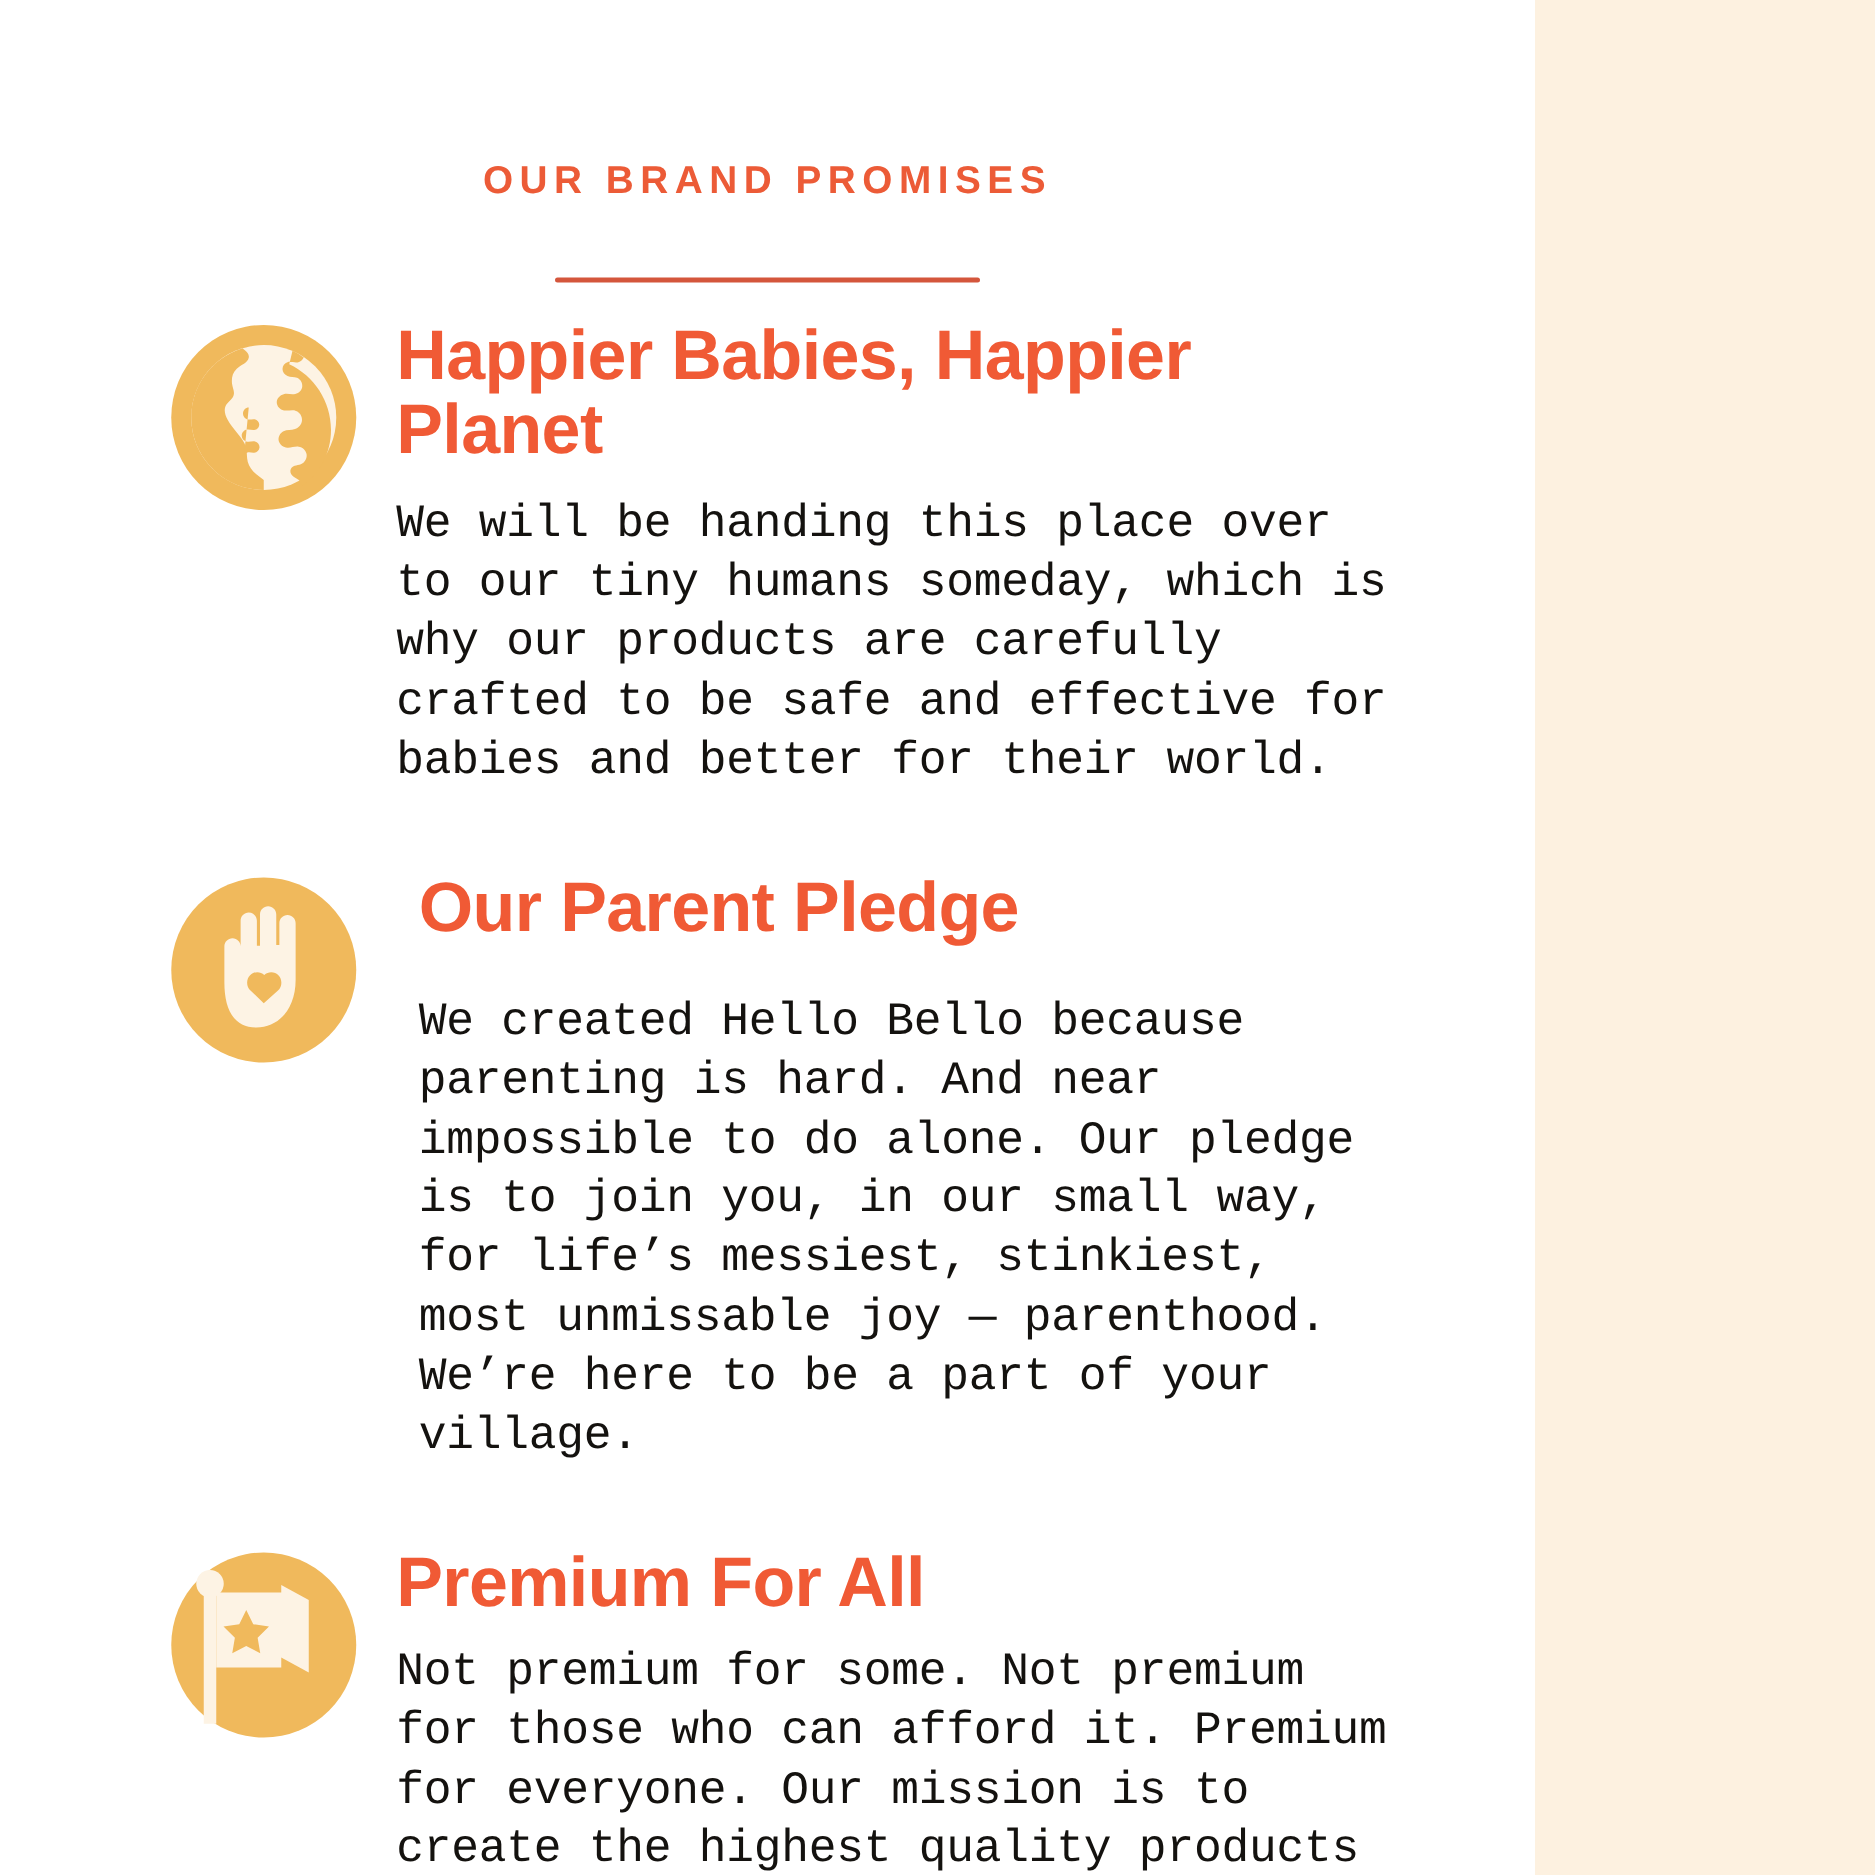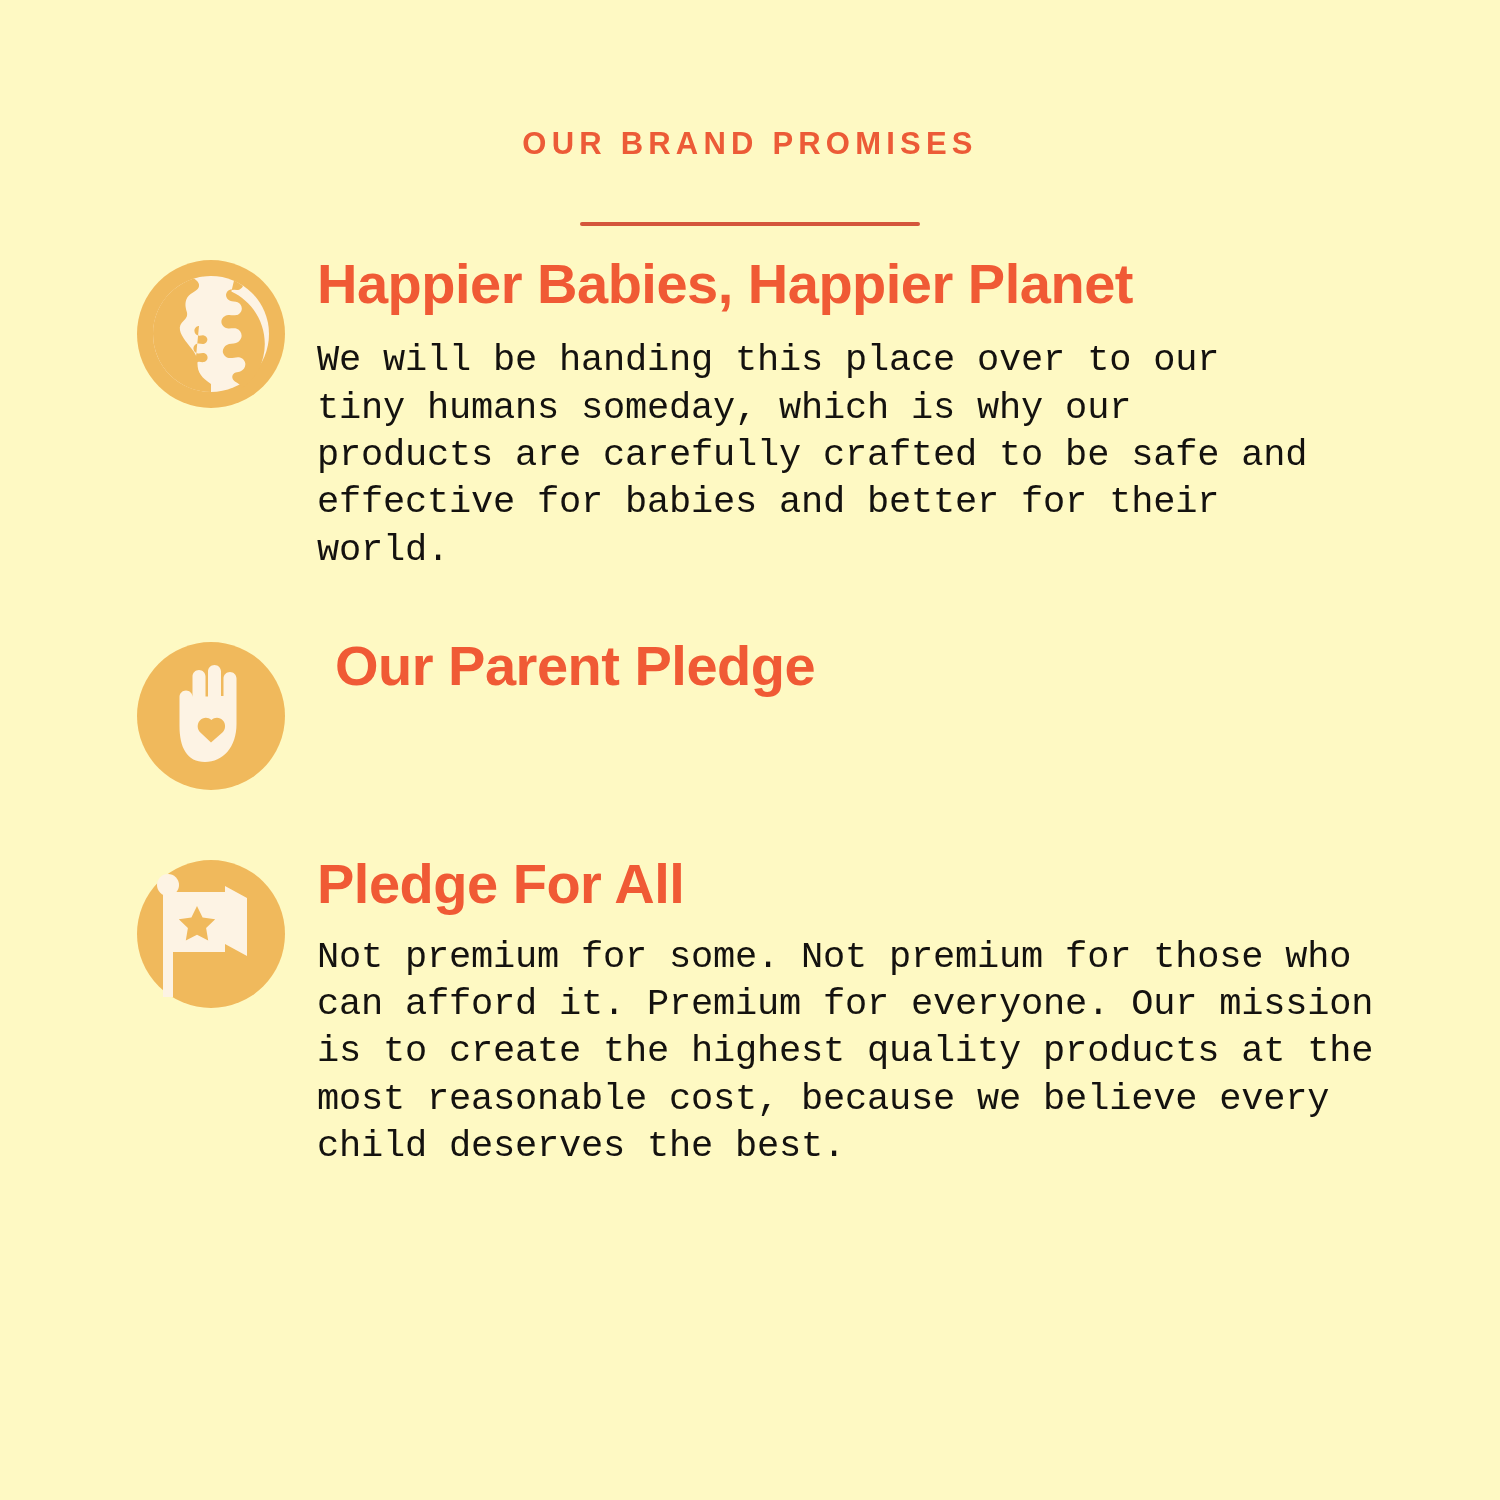--- a/index.html
+++ b/index.html
@@ -9,23 +9,23 @@
   body {
     width: 1500px;
     height: 1500px;
     background: #FDF1E0;
     font-family: "Liberation Sans", sans-serif;
     overflow: hidden;
   }
 
   .page {
     position: relative;
-    width: 1500px;
+    width: 1228px;
     height: 1500px;
-    background: #fef9c3;
+    background: #ffffff;
     box-sizing: border-box;
   }
 
   
   .header {
     padding-top: 128px;
     text-align: center;
   }
   .eyebrow {
     font-family: "Liberation Sans", sans-serif;
@@ -147,35 +147,36 @@
         <div class="icon-badge">
           <svg viewBox="0 0 152 152" xmlns="http://www.w3.org/2000/svg" aria-hidden="true">
             <circle cx="76" cy="76" r="74" fill="#F0B95C"></circle>
             <path fill="#FDF3E4" d="M57.5 58.5V36.5c0-3.6 2.9-6.5 6.5-6.5s6.5 2.9 6.5 6.5v20h2.5V31.5c0-3.6 2.9-6.5 6.5-6.5s6.5 2.9 6.5 6.5V56h2.5V38.5c0-3.6 2.9-6.5 6.5-6.5s6.5 2.9 6.5 6.5V84c0 23-13.5 38-31.5 38S44.5 107.6 44.5 86V57c0-3.6 2.9-6.5 6.5-6.5s6.5 2.9 6.5 6.5v1.5z"></path>
             <path fill="#F0B95C" d="M76 102.5l-10.6-10.1c-3.4-3.2-3.6-8.6-.5-12 3-3.3 8.2-3.5 11.5-.4l-.4.4.4-.4c3.3-3.1 8.5-2.9 11.5.4 3.1 3.4 2.9 8.8-.5 12L76 102.5z"></path>
           </svg>
         </div>
       </div>
       <div class="text-col">
         <h2 class="promise-title">Our Parent Pledge</h2>
+        <p class="promise-body">We created Hello Bello because parenting is hard. And near impossible to do alone. Our pledge is to join you, in our small way, for life’s messiest, stinkiest, most unmissable joy — parenthood. We’re here to be a part of your village.</p>
       </div>
     </div>
 
     <div class="promise promise-3">
       <div class="icon-col">
         <div class="icon-badge">
           <svg viewBox="0 0 152 152" xmlns="http://www.w3.org/2000/svg" aria-hidden="true">
             <circle cx="76" cy="76" r="74" fill="#F0B95C"></circle>
             <circle cx="33" cy="27" r="11" fill="#FDF3E4"></circle>
             <rect x="28" y="27" width="10" height="112" fill="#FDF3E4"></rect>
             <path fill="#FDF3E4" d="M38 34h52v-6l22 12v58l-22-12v8H38z"></path>
             <path fill="#F0B95C" d="M62 48l5.6 11.4 12.6 1.8-9.1 8.9 2.1 12.5L62 76.7 50.8 82.6l2.1-12.5-9.1-8.9 12.6-1.8z"></path>
           </svg>
         </div>
       </div>
       <div class="text-col">
-        <h2 class="promise-title">Pledge For All</h2>
+        <h2 class="promise-title">Premium For All</h2>
         <p class="promise-body">Not premium for some. Not premium for those who can afford it. Premium for everyone. Our mission is to create the highest quality products at the most reasonable cost, because we believe every child deserves the best.</p>
       </div>
     </div>
 
   </div>
 </div>
 
 </body></html>

